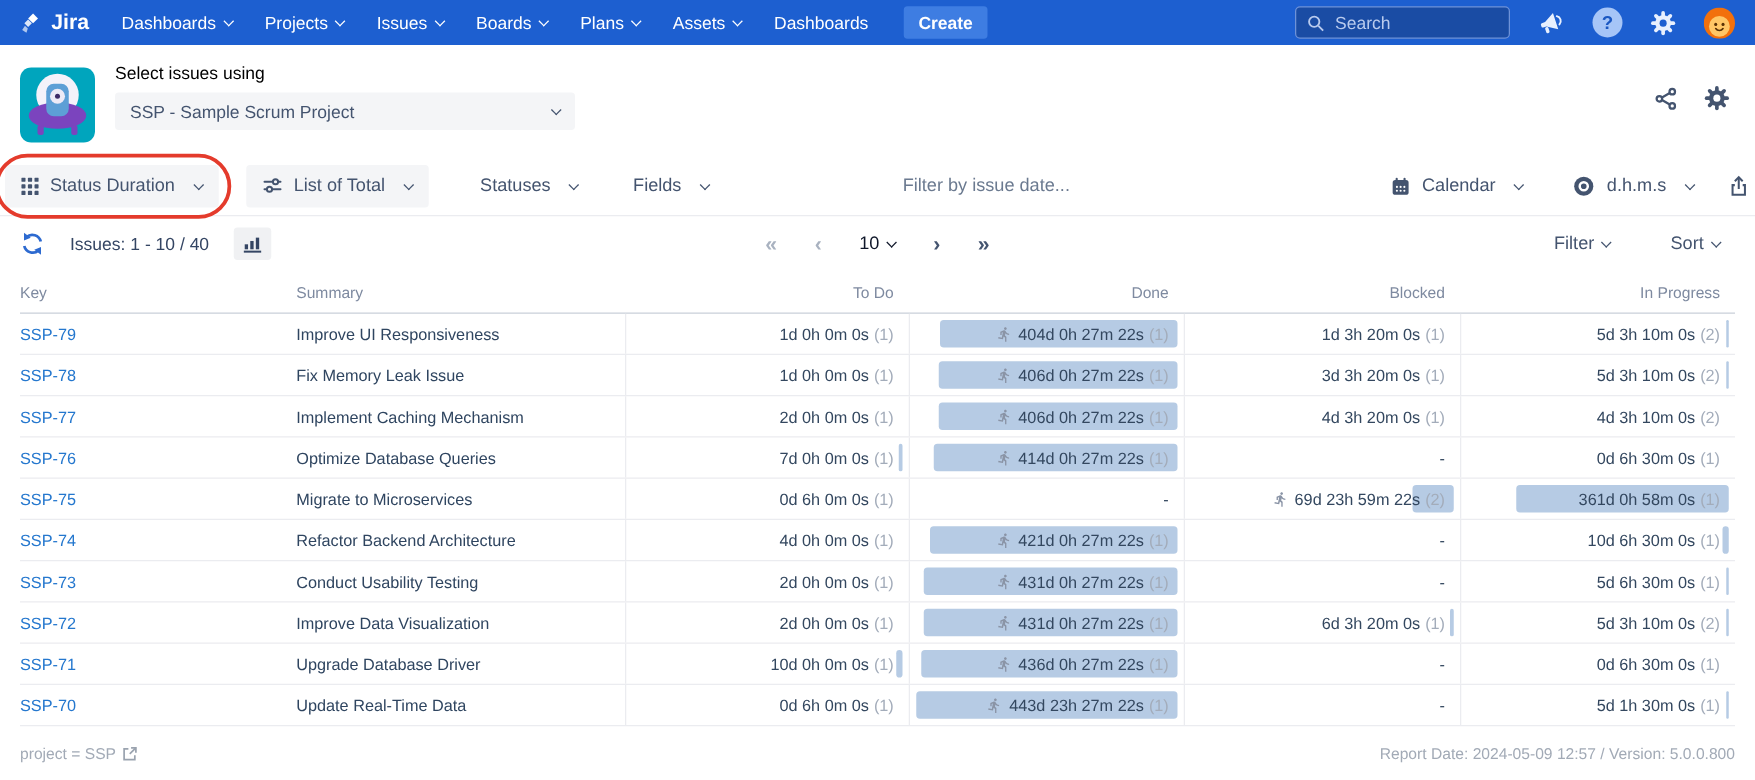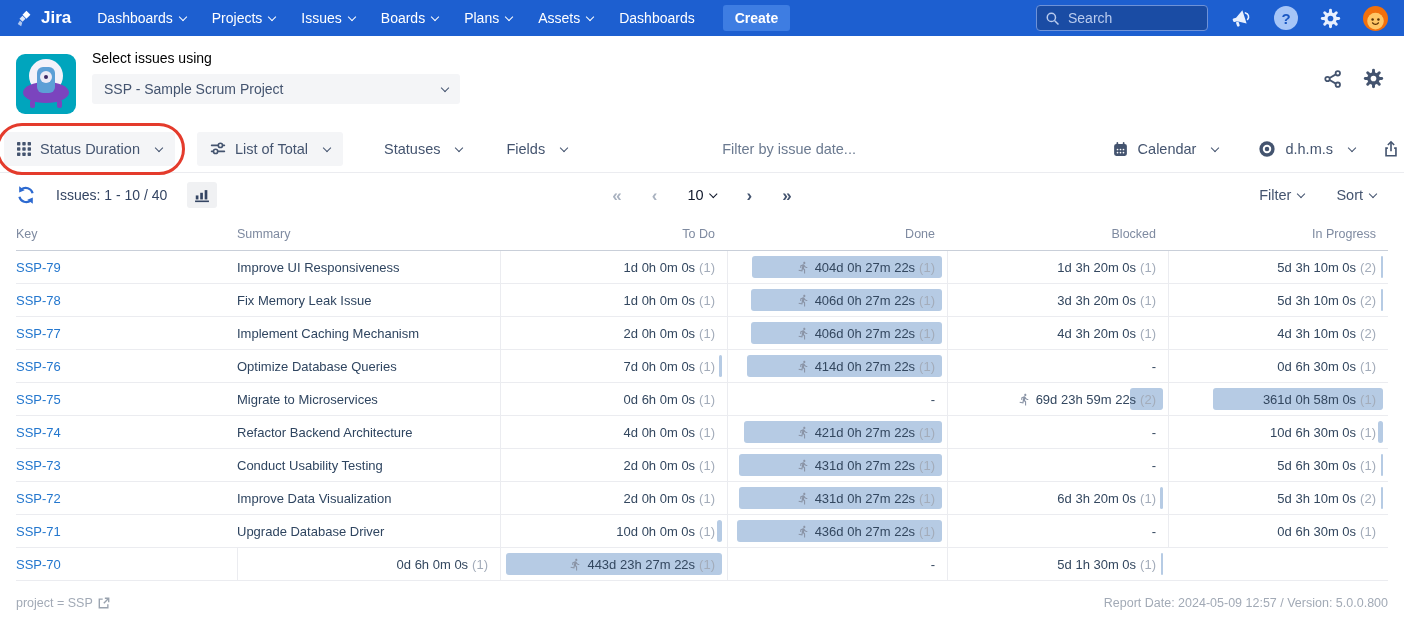--- a/index.html
+++ b/index.html
@@ -58,21 +58,21 @@
   
   .pager{position:relative;display:flex;align-items:center;padding:0 16px;height:44px}
   .pg-left{display:flex;align-items:center;gap:20px}
   .issues-label{font-size:14px;color:#344563}
   .chart-btn{background:#F0F1F3;border:none;border-radius:3px;width:30px;height:26px;display:flex;
     align-items:center;justify-content:center;cursor:pointer}
   .pg-center{position:absolute;left:50%;transform:translateX(-50%);display:flex;align-items:center;gap:30px}
   .pg-arrow{font-size:17px;font-weight:700;color:var(--navy);cursor:pointer;line-height:1}
   .pg-arrow.disabled{color:#A9B2C0}
   .page-size{display:flex;align-items:center;font-size:14.5px;color:#0f172a;cursor:pointer}
-  .pg-right{margin-left:auto;display:flex;align-items:center;gap:32px;padding-right:12px}
+  .pg-right{margin-left:auto;display:flex;align-items:center;gap:48px;padding-right:12px}
   .pg-dd{display:flex;align-items:center;font-size:14.5px;color:var(--navy);cursor:pointer}
   
   .table{padding:0 16px}
   .thead,.trow{display:grid;grid-template-columns:221px 263px 227px 220px 221px 220px;align-items:center}
   .thead{height:34px;border-bottom:1px solid var(--hline)}
   .th{font-size:12.5px;color:var(--muted)}
   .th.num{text-align:right;padding-right:12px}
   .trow{height:33px;border-bottom:1px solid var(--line)}
   .td{font-size:13px;height:100%;display:flex;align-items:center}
   .td.key a{color:var(--link);font-weight:400;text-decoration:none;font-size:13px}
@@ -680,20 +680,21 @@
           <div class="cellline">
             <span>0d 6h 30m 0s</span>
             <span class="count">(1)</span>
           </div>
         </div>
       </div>
       <div class="trow">
         <div class="td key">
           <a href="#">SSP-70</a>
         </div>
+        <div class="td summary">Update Real-Time Data</div>
         <div class="td dur">
           <div class="cellline">
             <span>0d 6h 0m 0s</span>
             <span class="count">(1)</span>
           </div>
         </div>
         <div class="td dur">
           <div class="bar" style="width: calc(99.9955% - 9.99955px); min-width: 2px;"></div>
           <div class="cellline">
             <span class="runner">

